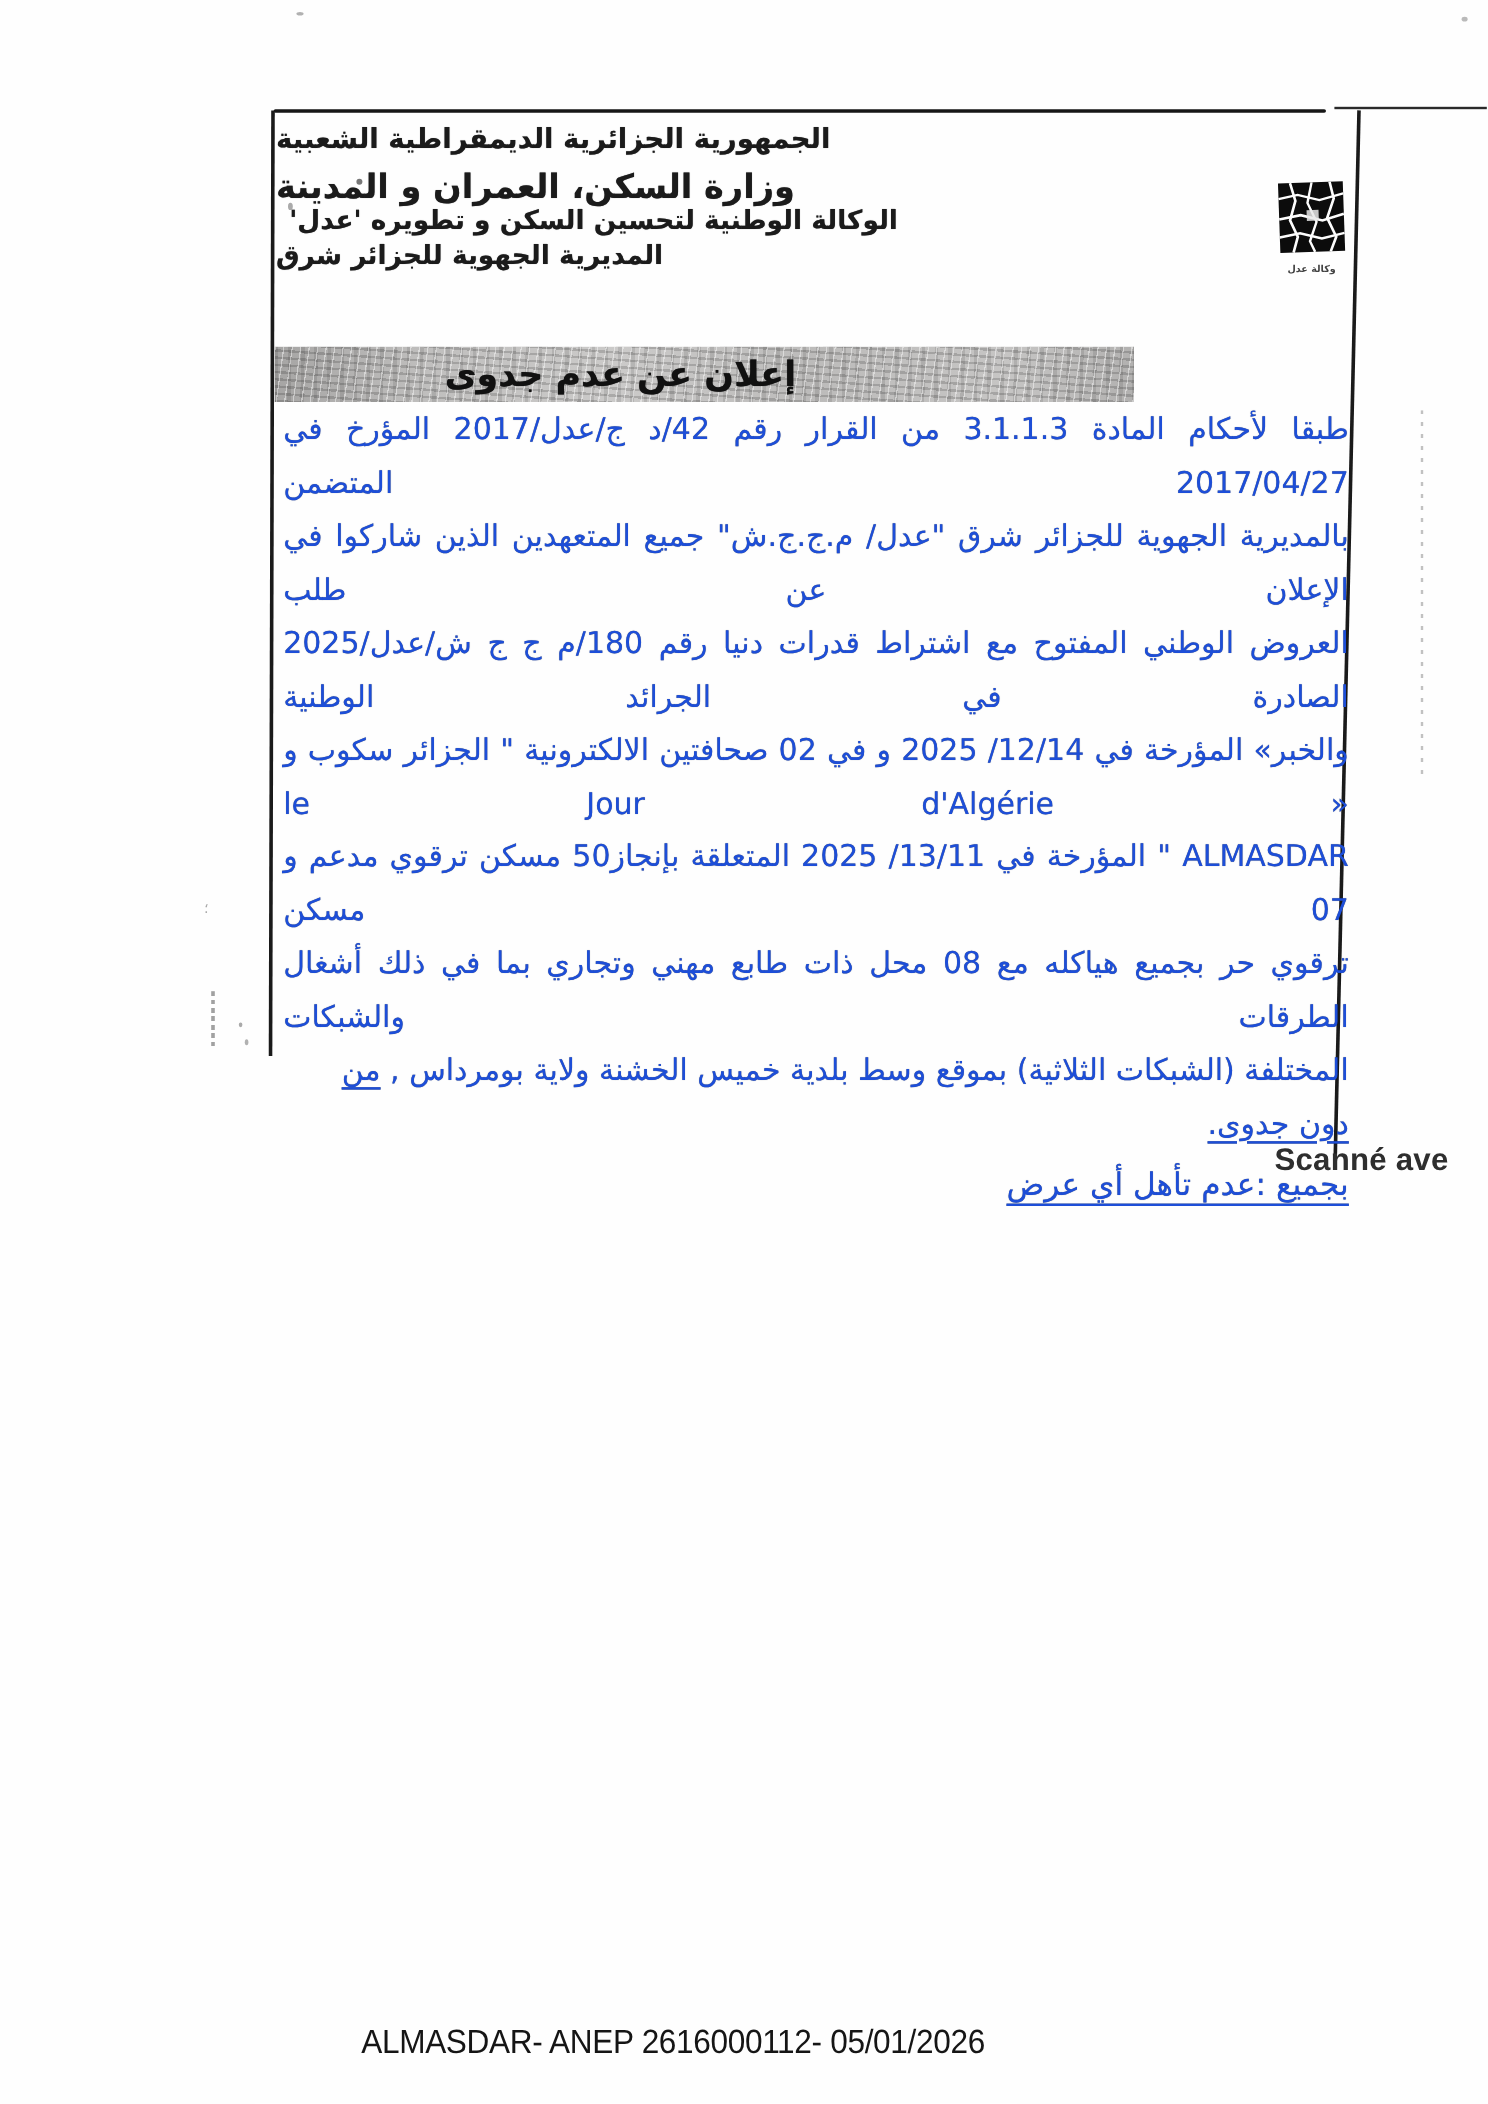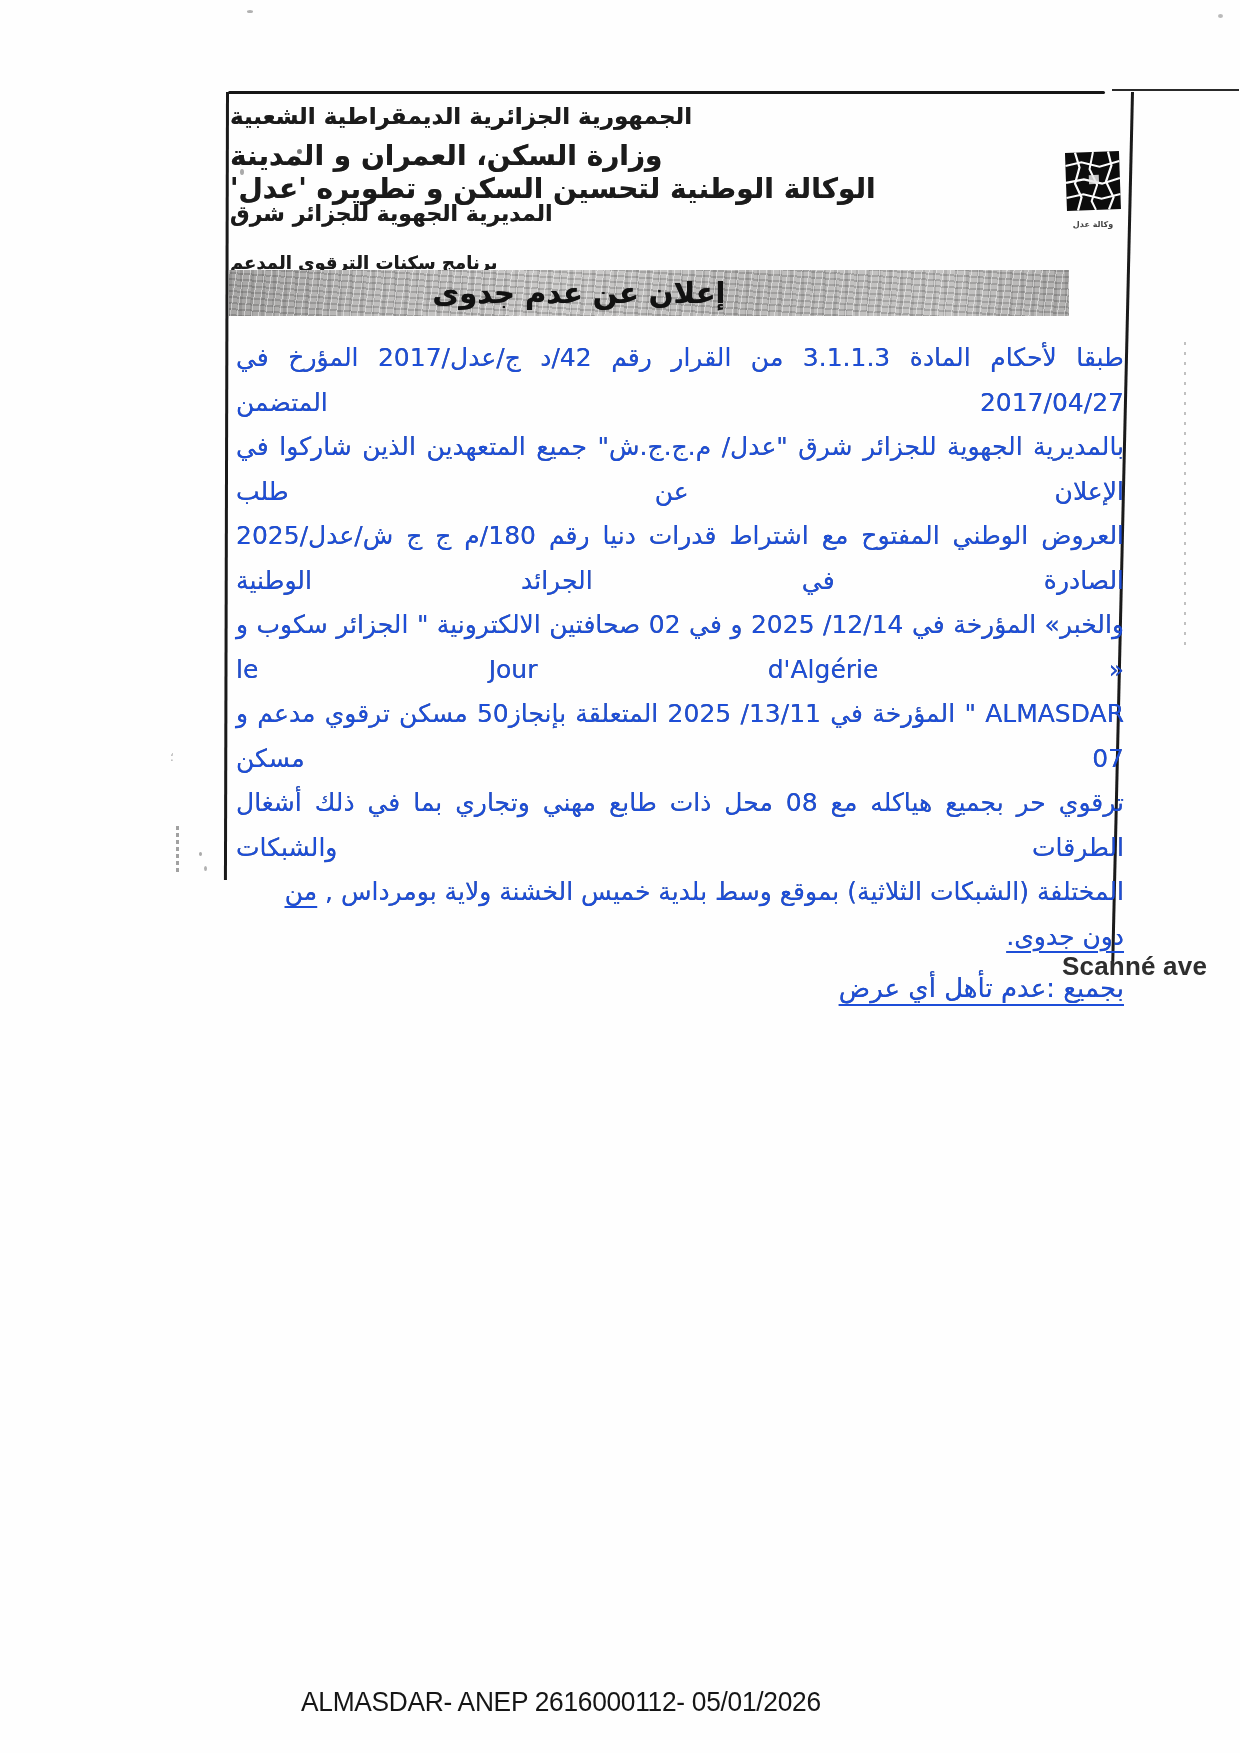--- a/index.html
+++ b/index.html
@@ -13,30 +13,30 @@
   }
   
   .frame-top-a{position:absolute;left:228px;top:91px;width:877px;height:3px;background:#161616;border-radius:2px;}
   .frame-top-b{position:absolute;left:1112px;top:89px;width:127px;height:2px;background:#2a2a2a;}
   .frame-left{position:absolute;left:226px;top:92px;width:3px;height:788px;background:#1a1a1a;transform:rotate(.15deg);transform-origin:top center;}
   .frame-right{position:absolute;left:1131px;top:92px;width:3px;height:876px;background:#1a1a1a;transform:rotate(1.3deg);transform-origin:top center;}
   
   .hline{position:absolute;left:230px;width:770px;text-align:left;direction:rtl;font-weight:bold;text-shadow:0 0 .6px rgba(0,0,0,.65);}
   .h-rep{top:103px;font-size:23px;}
   .h-min{top:139px;font-size:28px;}
-  .h-agc{top:172px;font-size:28px;}
+  .h-agc{top:172px;font-size:22px;padding-left:11px;}
   .h-dir{top:201px;font-size:22px;}
   .h-adr{top:230px;font-size:17px;}
   .h-prg{top:252px;font-size:18px;}
   
   .logo{position:absolute;left:1062px;top:149px;width:62px;text-align:center;}
   .logo-caption{font-size:8px;font-weight:bold;color:#222;direction:rtl;letter-spacing:1px;opacity:.85;margin-top:1px;}
   
   .band{
-    position:absolute;left:229px;top:270px;width:840px;height:46px;
+    position:absolute;left:229px;top:289px;width:716px;height:46px;
     background:
       repeating-linear-gradient(98deg, rgba(255,255,255,.45) 0 1px, rgba(255,255,255,0) 1px 7px),
       repeating-linear-gradient(4deg, rgba(0,0,0,.16) 0 2px, rgba(0,0,0,0) 2px 6px),
       repeating-linear-gradient(91deg, rgba(0,0,0,.10) 0 3px, rgba(0,0,0,0) 3px 11px),
       linear-gradient(90deg,#a6a5a4,#c0bfbe 18%,#cbcac9 40%,#bcbbba 62%,#c6c5c4 85%,#b2b1b0);
   }
   .band-title{
     width:100%;height:46px;line-height:46px;
     padding-right:140px;box-sizing:border-box;
     text-align:center;direction:rtl;
@@ -86,21 +86,20 @@
 
   <div class="frame-top-a"></div>
   <div class="frame-top-b"></div>
   <div class="frame-left"></div>
   <div class="frame-right"></div>
 
   <div class="hline h-rep">الجمهورية الجزائرية الديمقراطية الشعبية</div>
   <div class="hline h-min">وزارة السكن، العمران و المدينة</div>
   <div class="hline h-agc">الوكالة الوطنية لتحسين السكن و تطويره 'عدل'</div>
   <div class="hline h-dir">المديرية الجهوية للجزائر شرق</div>
-  <div class="hline h-prg">برنامج سكنات الترقوي المدعم</div>
 
   <div class="logo">
     <svg width="58" height="66" viewBox="0 0 58 66">
       <g transform="rotate(-2 29 33)">
         <rect x="2" y="3" width="54" height="58" fill="#0c0c0c"></rect>
         <polyline points="12,3 16,18 11,34 17,48 13,61" fill="none" stroke="#fdfdfd" stroke-width="2.2"></polyline>
         <polyline points="30,3 26,20 33,36 27,52 31,61" fill="none" stroke="#fdfdfd" stroke-width="2"></polyline>
         <polyline points="45,3 48,17 42,33 49,49 44,61" fill="none" stroke="#fdfdfd" stroke-width="2.2"></polyline>
         <polyline points="2,16 18,13 36,18 56,13" fill="none" stroke="#fdfdfd" stroke-width="2"></polyline>
         <polyline points="2,33 20,30 38,35 56,30" fill="none" stroke="#fdfdfd" stroke-width="2.2"></polyline>

